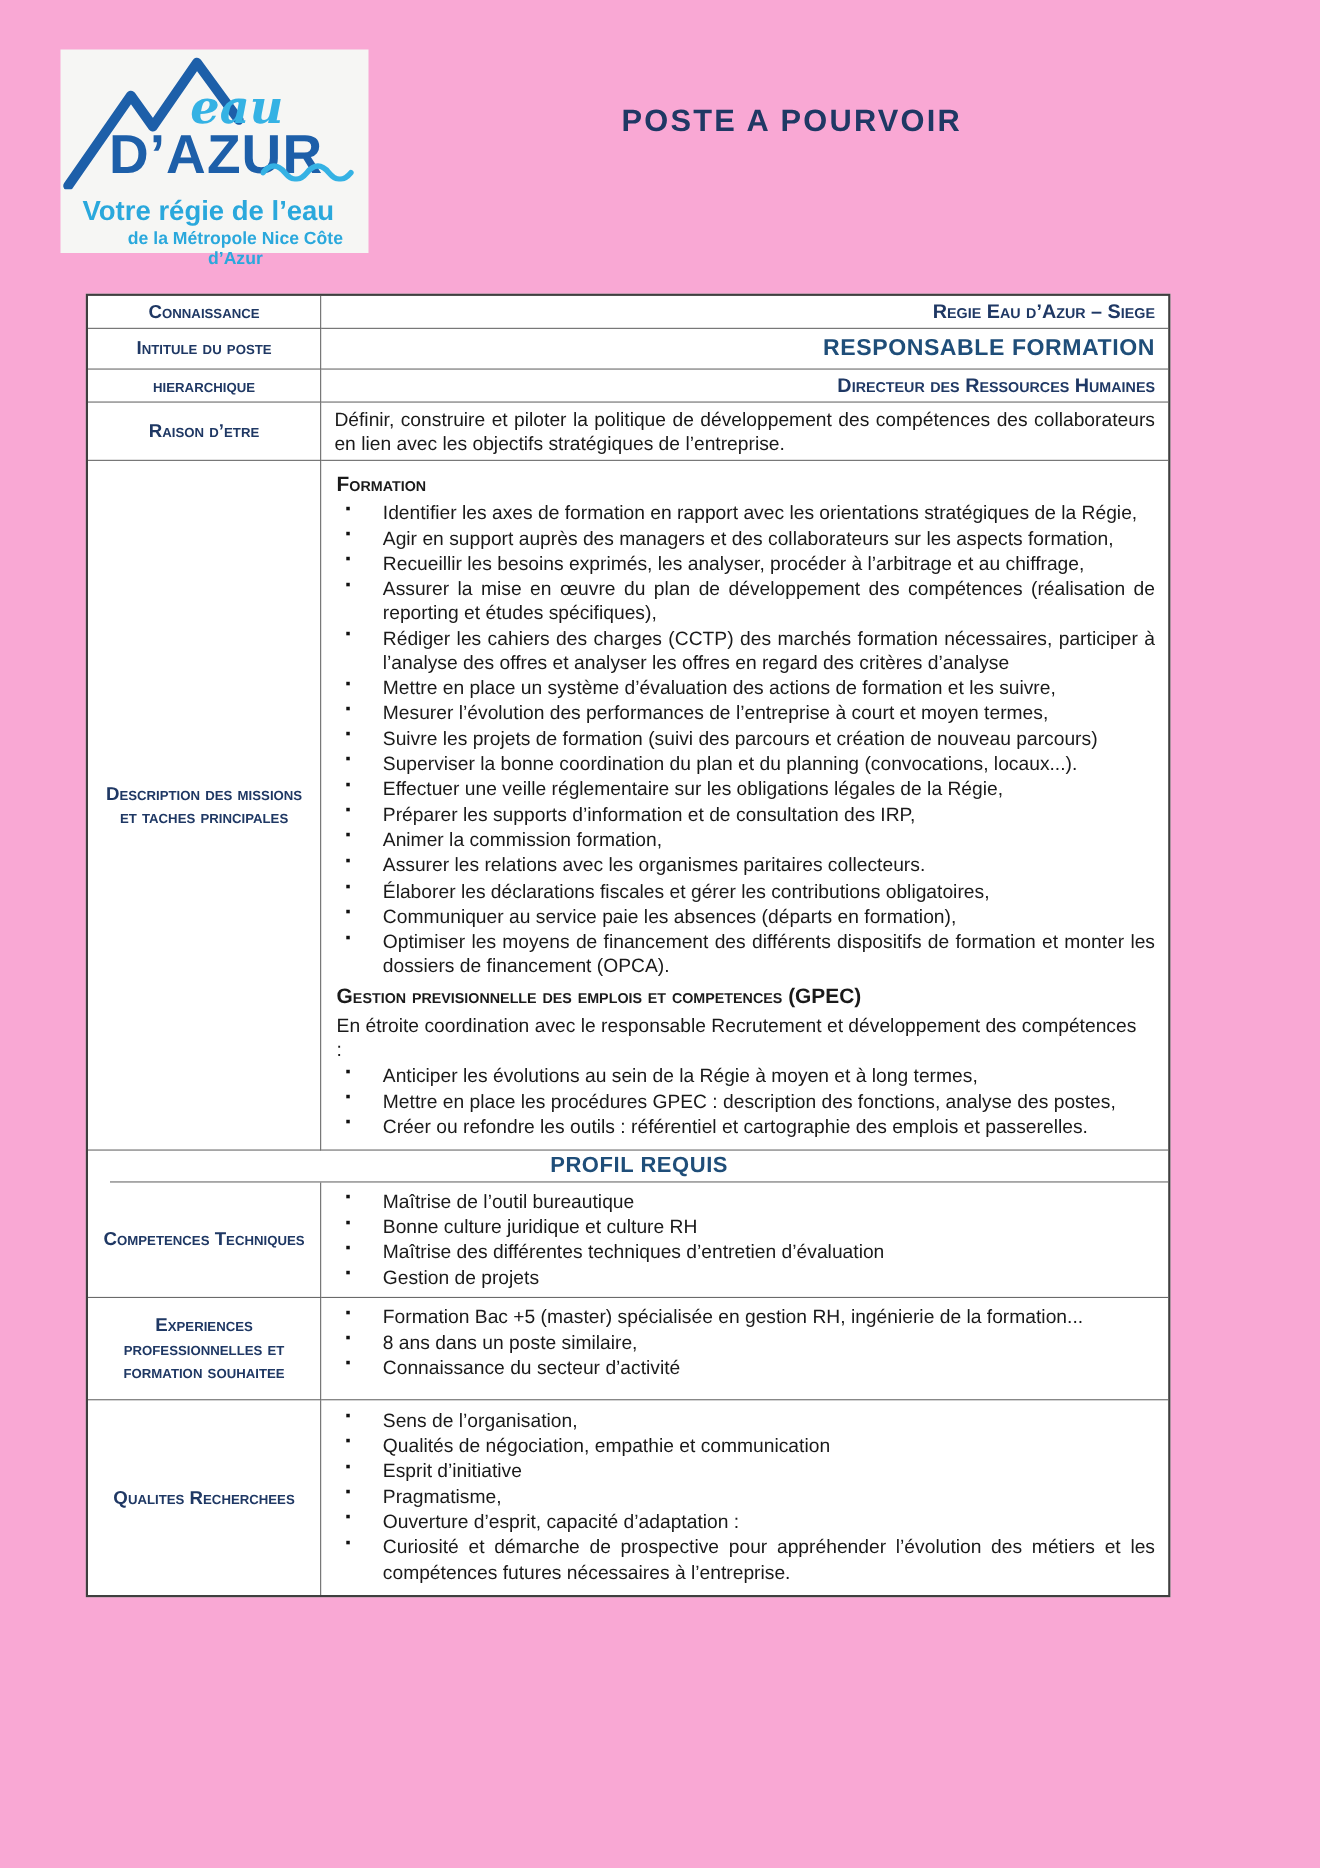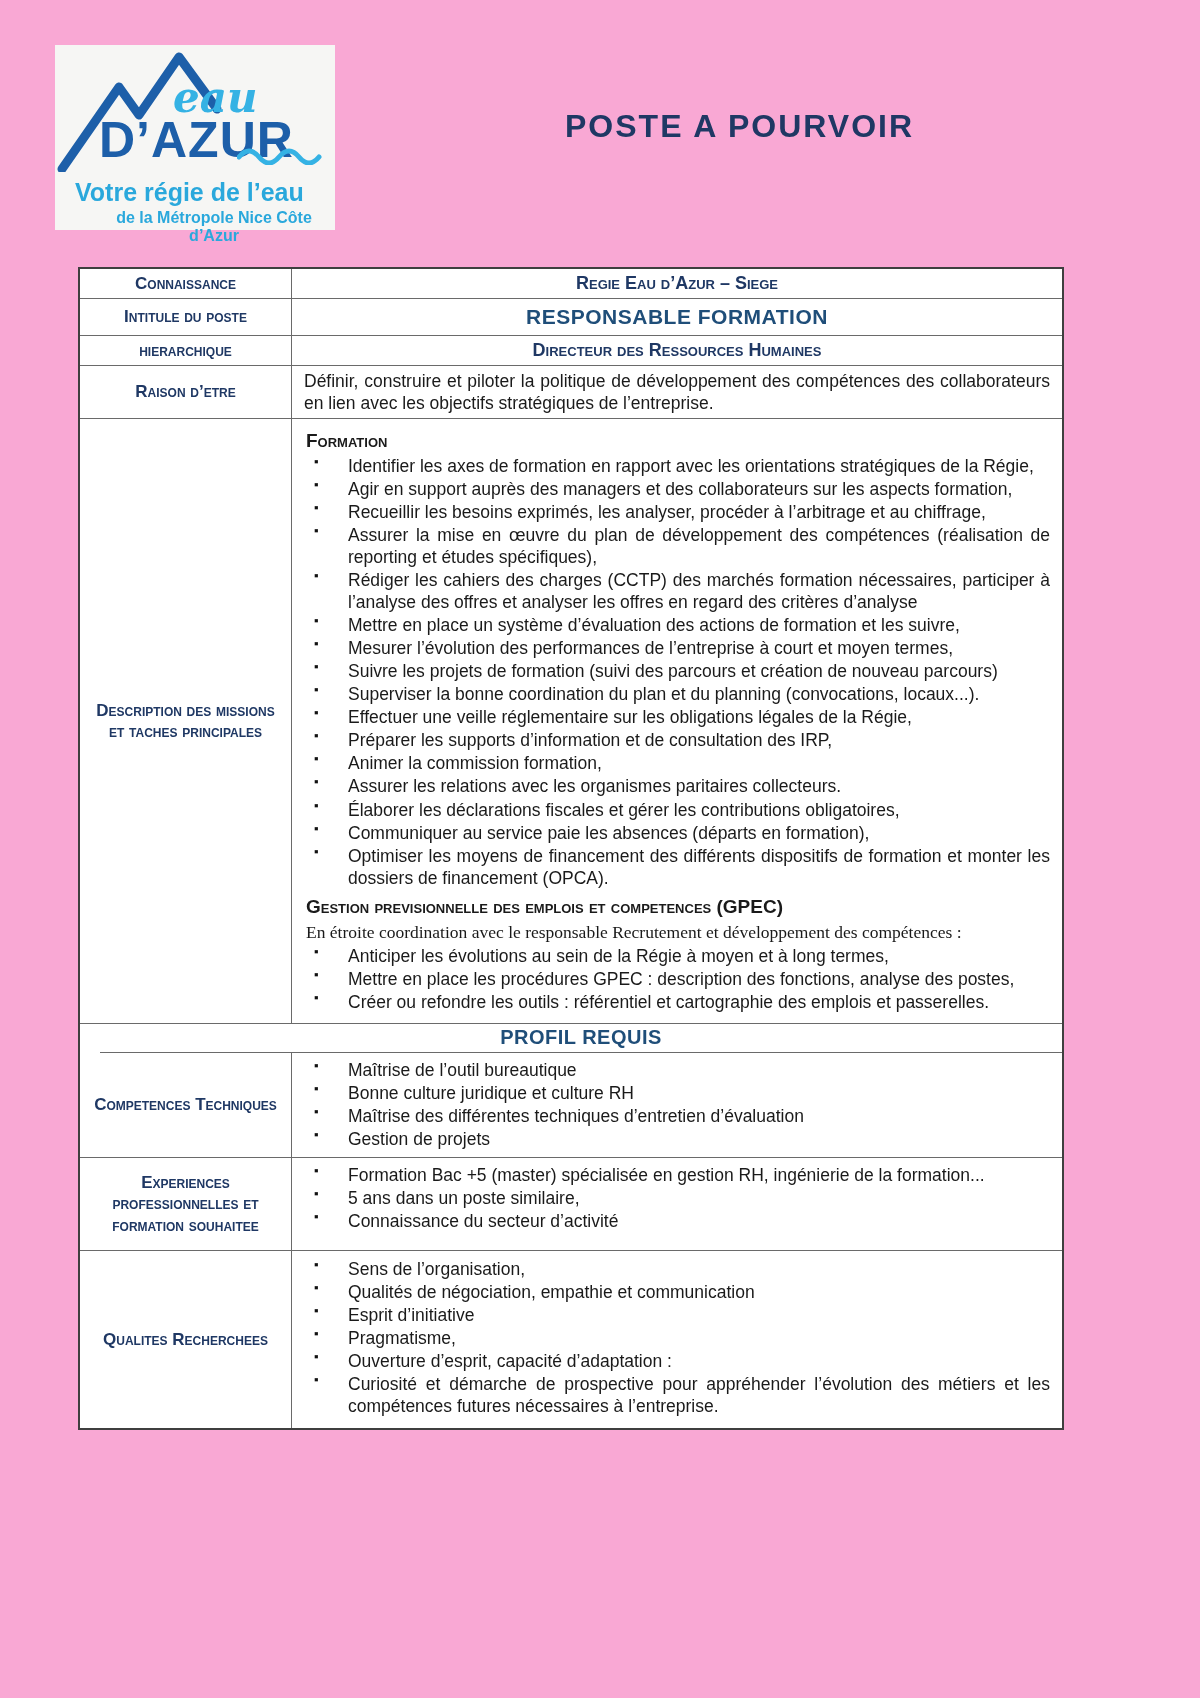--- a/index.html
+++ b/index.html
@@ -17,45 +17,45 @@
   .logo-art svg.mountain { position:absolute; left:2px; top:2px; }
   .brand-eau { position:absolute; left:118px; top:28px; font-family:"DejaVu Serif", serif;
                font-style:italic; font-weight:bold; font-size:42px; color:#35b2e4; }
   .brand-azur { position:absolute; left:44px; top:66px; font-size:50px; font-weight:bold;
                 letter-spacing:1px; color:#1d5fa9; }
   .logo-art svg.wave { position:absolute; left:182px; top:102px; }
   .tagline { margin:8px 0 0 20px; font-size:25px; font-weight:bold; color:#2aa8dc; }
   .subtagline { margin:2px 0 0 38px; font-size:16px; font-weight:bold; color:#2aa8dc;text-align:center; }
 
   
-  .doc-title { position:absolute; left:565px; top:108px; font-size:32px; font-weight:bold;
+  .doc-title { position:absolute; left:565px; top:94px; font-size:28px; font-weight:bold;
                color:#1f3864; letter-spacing:2px; white-space:nowrap; }
 
   
   .doc-table { position:absolute; left:78px; top:267px; width:986px;
                display:grid; grid-template-columns:212px 1fr;
                border:2px solid #3f3f3f; background:#fff; }
   .cell { border-bottom:1px solid #6a6a6a; }
   .row-last > .cell, .cell.last { border-bottom:none; }
   .lbl { border-right:1px solid #6a6a6a; display:flex; align-items:center; justify-content:center;
          text-align:center; color:#1f3864; font-weight:bold; font-variant:small-caps;
          font-size:17px; line-height:1.25; padding:3px 10px; }
   .val { padding:3px 12px; font-size:17.5px; line-height:1.26; }
-  .val.center { display:flex; align-items:center; justify-content:center; text-align:center; }
+  .val.center { display:flex; align-items:center; justify-content:flex-end; text-align:center; }
   .smallcaps-navy { font-variant:small-caps; font-weight:bold; color:#1f3864; font-size:18px; }
   .big-blue { font-weight:bold; color:#1f4e79; font-size:21px; letter-spacing:0.5px; }
   .justify { text-align:justify; }
   .section-head { font-variant:small-caps; font-weight:bold; color:#1a1a1a; font-size:19px;
                   margin:4px 0 2px 2px; }
   ul.bullets { list-style:none; margin:0 0 2px 0; }
   ul.bullets li { position:relative; padding-left:44px; margin:1px 0; }
   ul.bullets.justify li { text-align:justify; }
   ul.bullets li::before { content:"▪"; position:absolute; left:10px; top:-1px; font-size:13px;
                           color:#111; }
-  .gpec-intro { text-align:justify; margin:1px 17px 2px 2px;font-family:Liberation Serif, serif; }
+  .gpec-intro { text-align:justify; margin:1px 17px 2px 2px; }
   .profil-row { grid-column:1 / -1; text-align:center; padding:2px 0 3px 0;
                 font-weight:bold; color:#1f4e79; font-size:20px; letter-spacing:0.5px;
                 border-bottom:1px solid #6a6a6a;margin-left:20px; }
   .mt2 { margin-top:6px; }
 </style>
 </head>
 <body>
 
 <div class="page">
 
@@ -135,21 +135,21 @@
         <li>Bonne culture juridique et culture RH</li>
         <li>Maîtrise des différentes techniques d’entretien d’évaluation</li>
         <li>Gestion de projets</li>
       </ul>
     </div>
 
     <div class="cell lbl">Experiences professionnelles et formation souhaitee</div>
     <div class="cell val" style="padding-top:5px;padding-bottom:16px;">
       <ul class="bullets">
         <li>Formation Bac +5 (master) spécialisée en gestion RH, ingénierie de la formation...</li>
-        <li>5 ans dans un poste similaire,</li>
+        <li>8 ans dans un poste similaire,</li>
         <li>Connaissance du secteur d’activité</li>
       </ul>
     </div>
 
     <div class="cell lbl last">Qualites Recherchees</div>
     <div class="cell val last" style="padding-top:6px;padding-bottom:8px;">
       <ul class="bullets justify">
         <li>Sens de l’organisation,</li>
         <li>Qualités de négociation, empathie et communication</li>
         <li>Esprit d’initiative</li>

